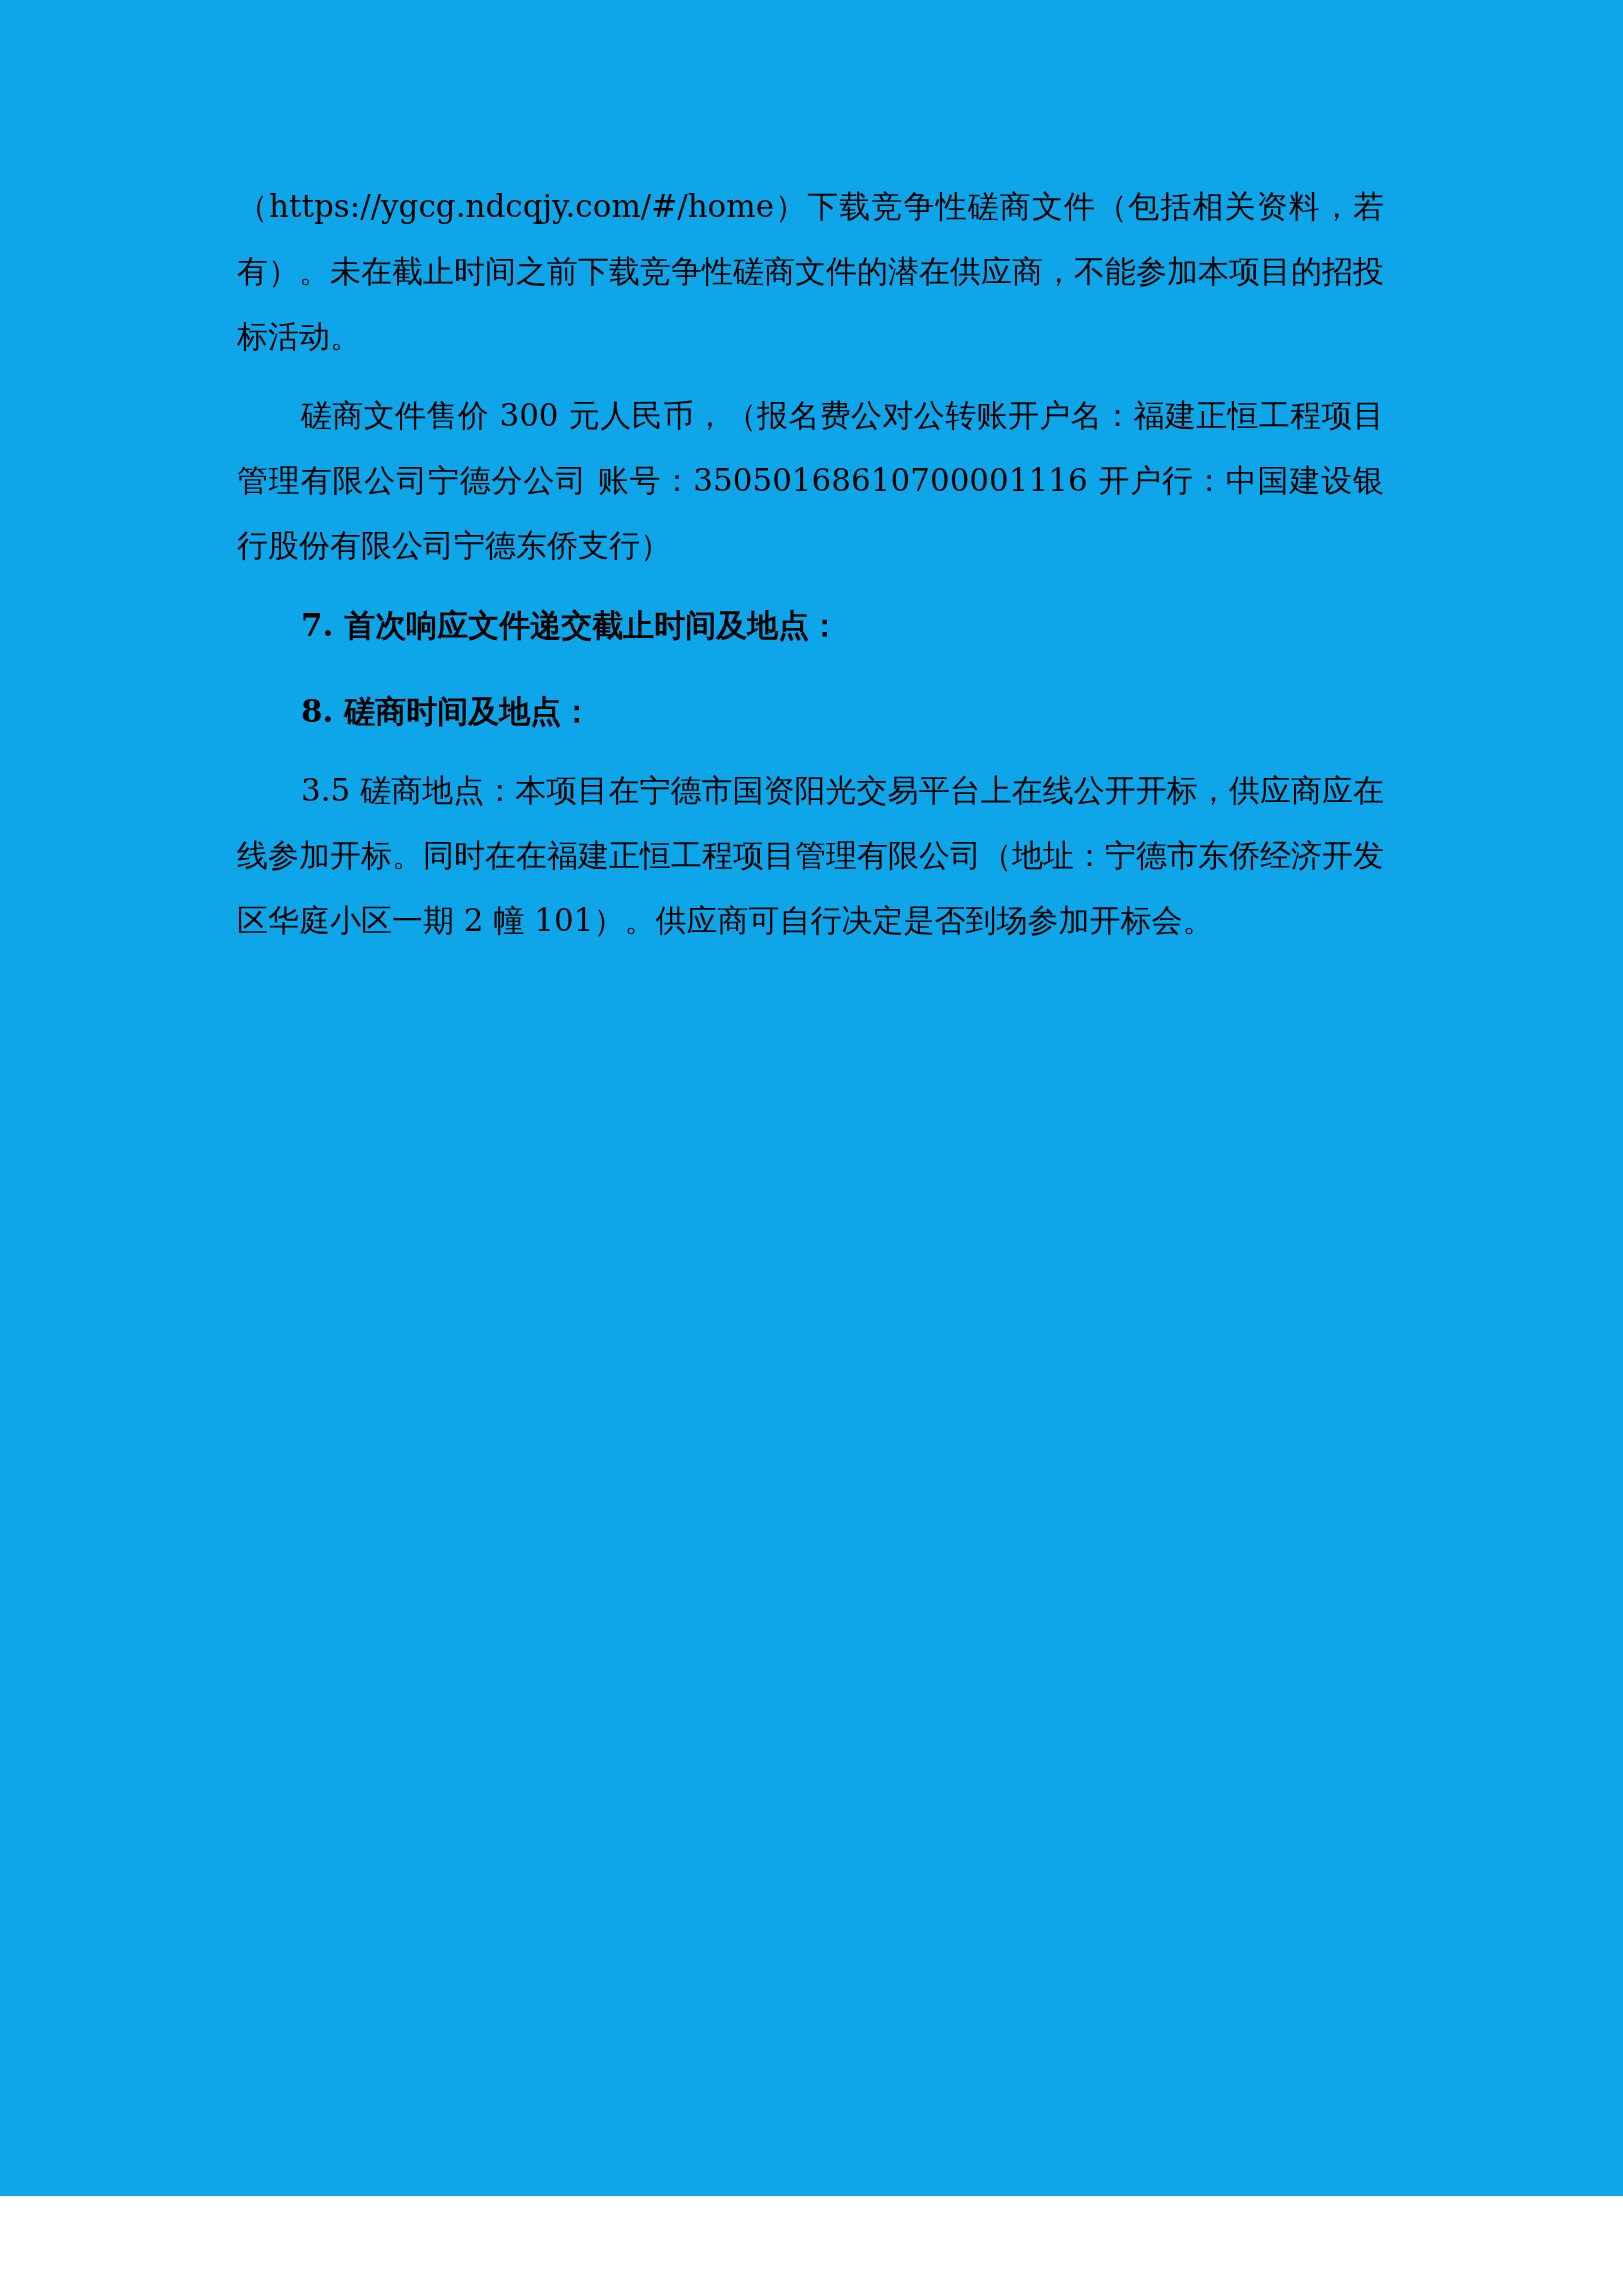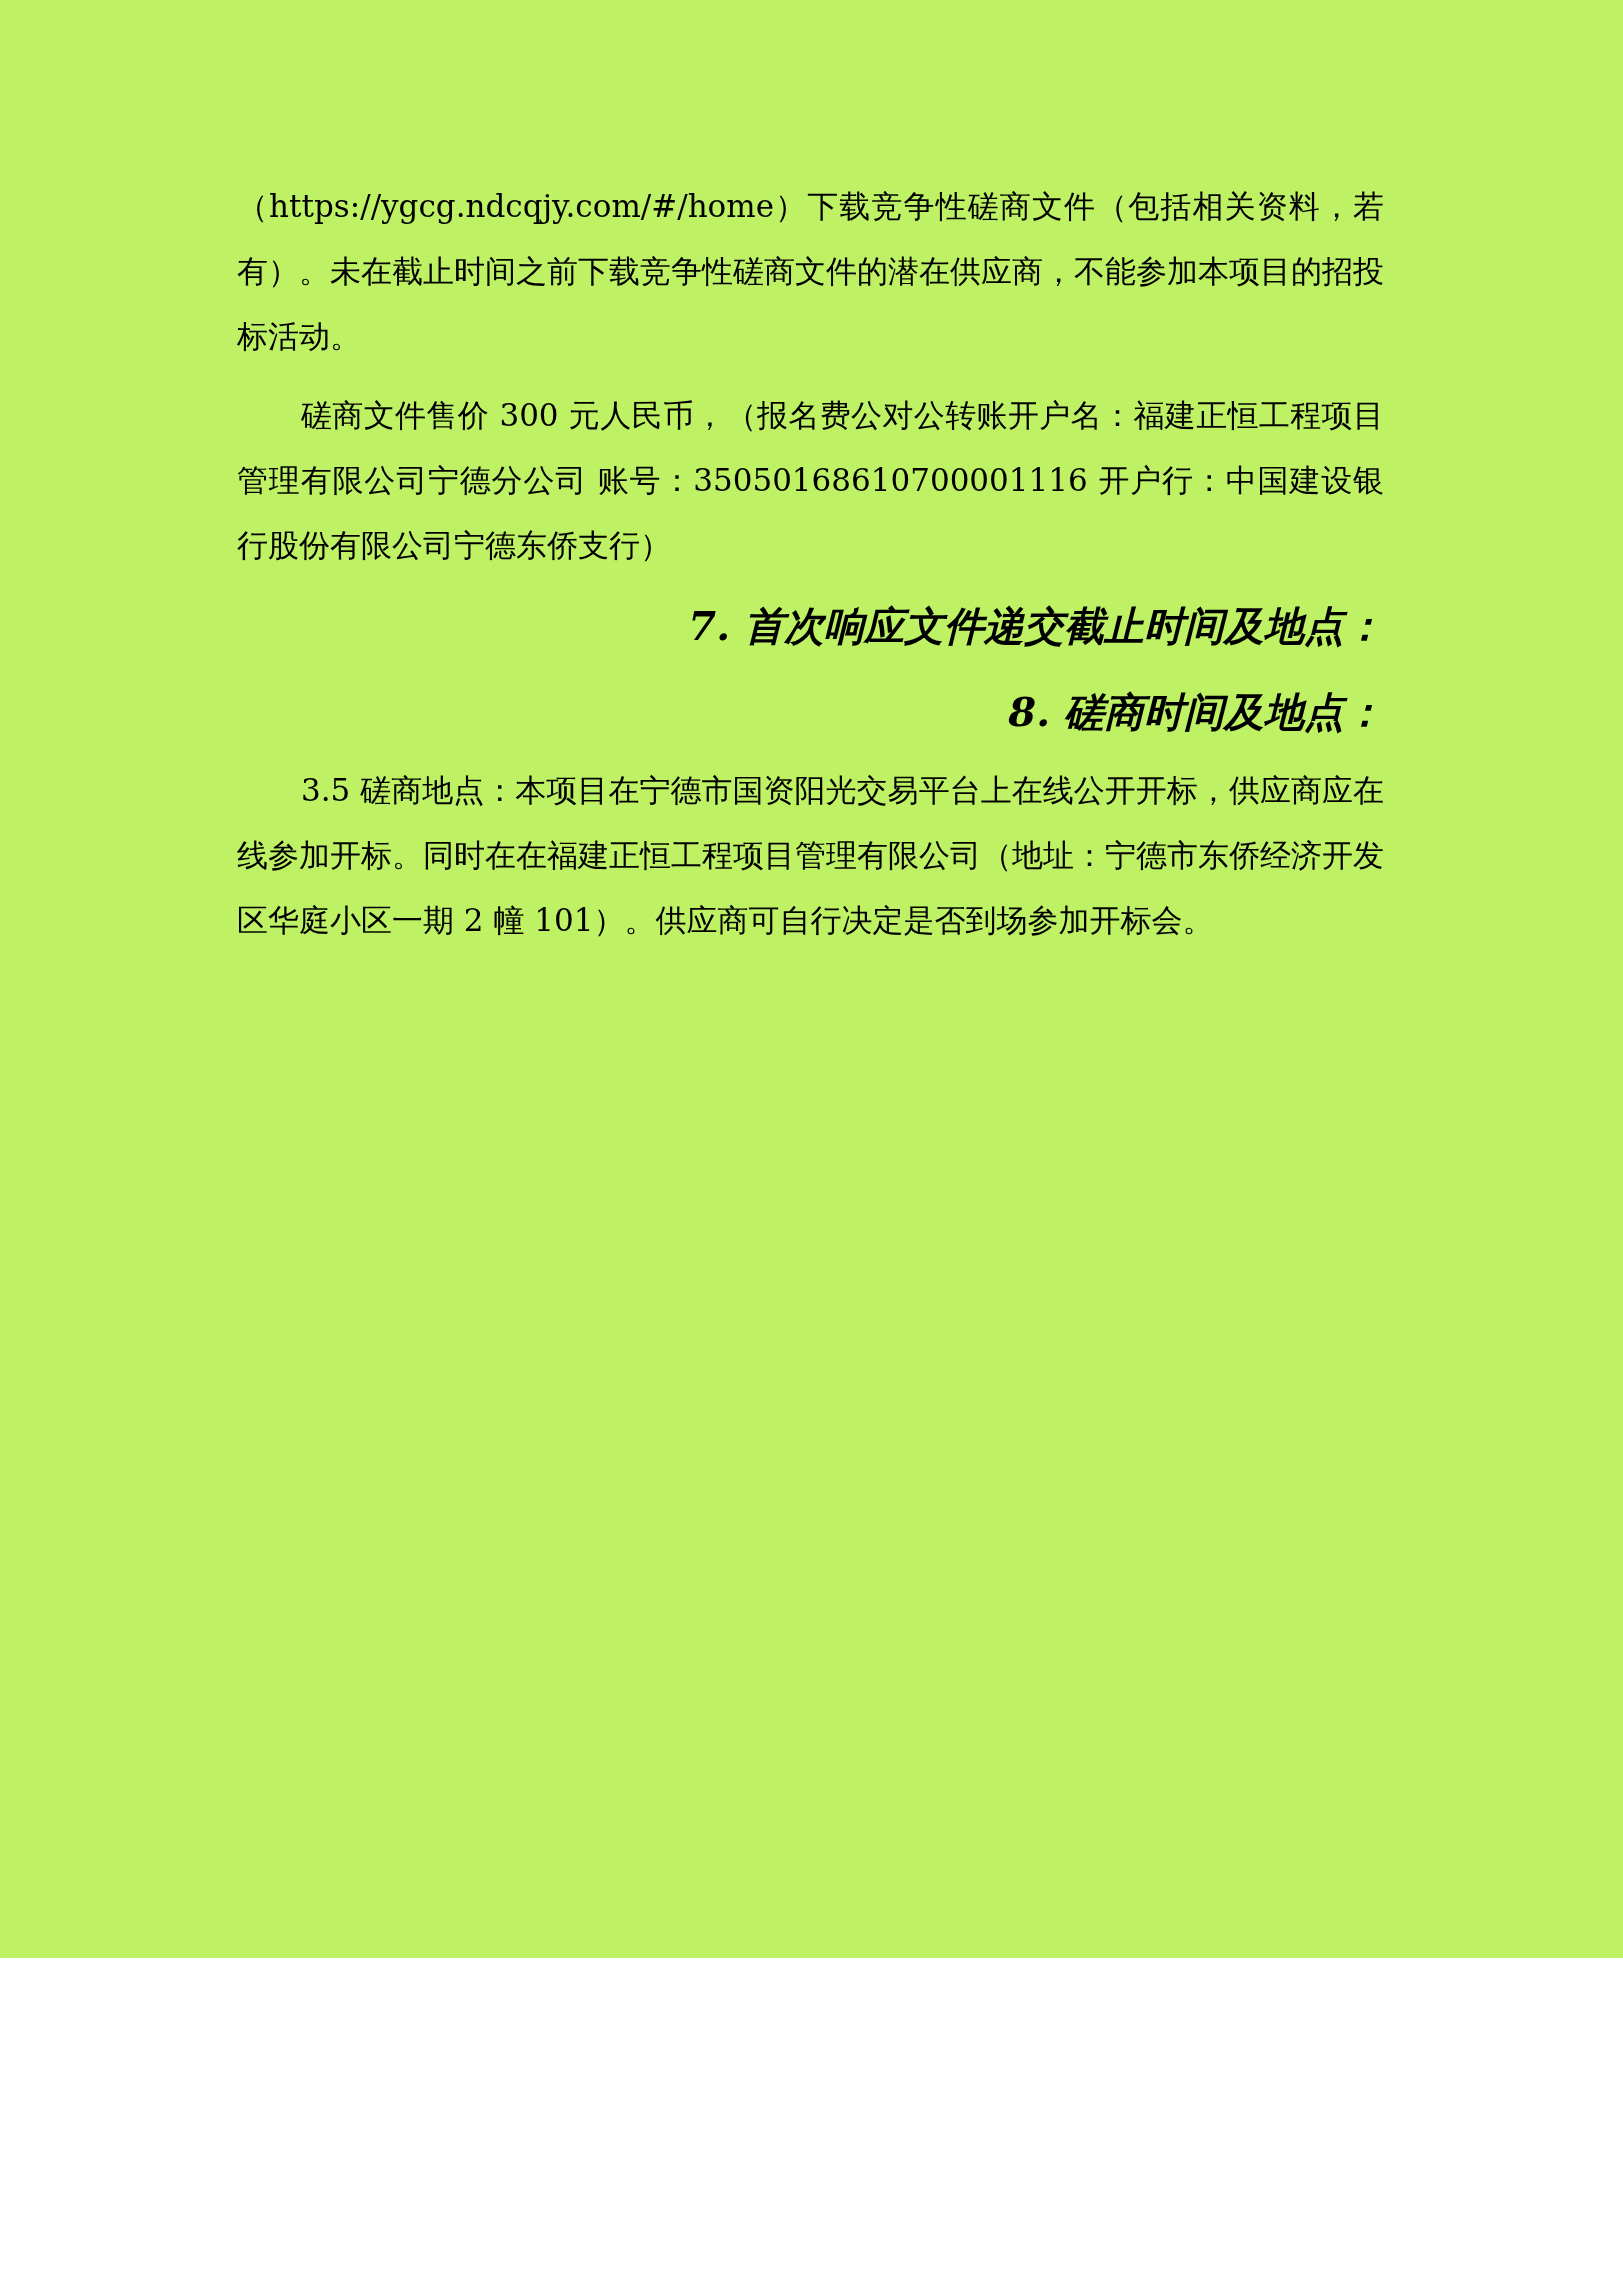--- a/index.html
+++ b/index.html
@@ -7,22 +7,22 @@
     padding: 0;
     background: #ffffff;
   }
   body {
     font-family: "DejaVu Serif", "Liberation Serif", serif;
     color: #000000;
   }
   #page {
     position: relative;
     width: 1623px;
-    height: 1958px;
-    background: #bef264;
+    height: 2196px;
+    background: #0ea5e9;
     overflow: hidden;
   }
   #content {
     position: absolute;
     left: 237px;
     top: 174px;
     width: 1147px;
   }
   p.para {
     margin: 0 0 0 0;
@@ -36,24 +36,23 @@
     overflow-wrap: anywhere;
     hyphens: none;
   }
   p.indent {
     text-indent: 64px;
   }
   p.heading {
     font-weight: bold;
     text-indent: 64px;
     margin: 0;
-    font-size: 40px;
+    font-size: 31px;
     line-height: 65px;
-    text-align: right;
-    font-style: italic;
+    text-align: left;
   }
   p.noindent {
     text-indent: 0;
   }
   .spacer-sm { height: 6.8px; }
   .spacer-md { height: 15px; }
 </style>
 </head>
 <body>
 

